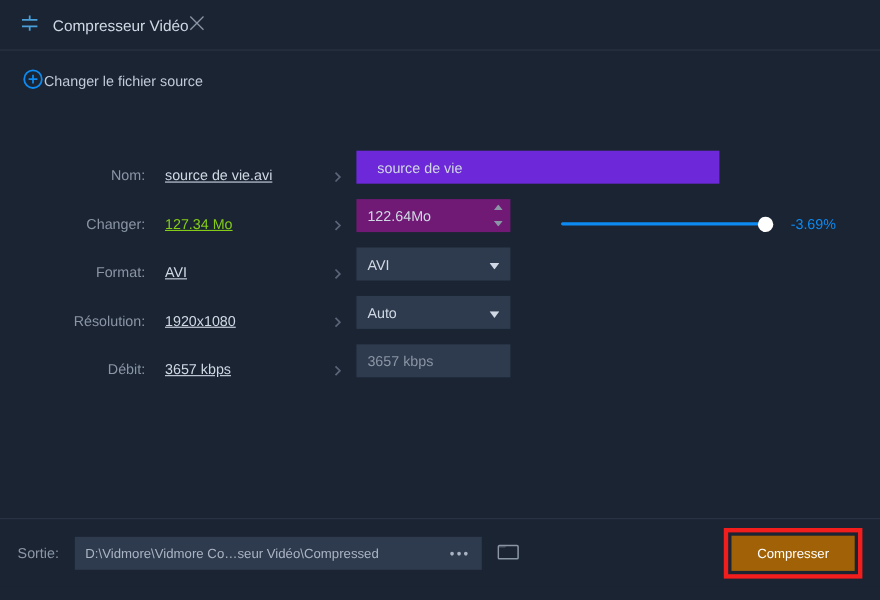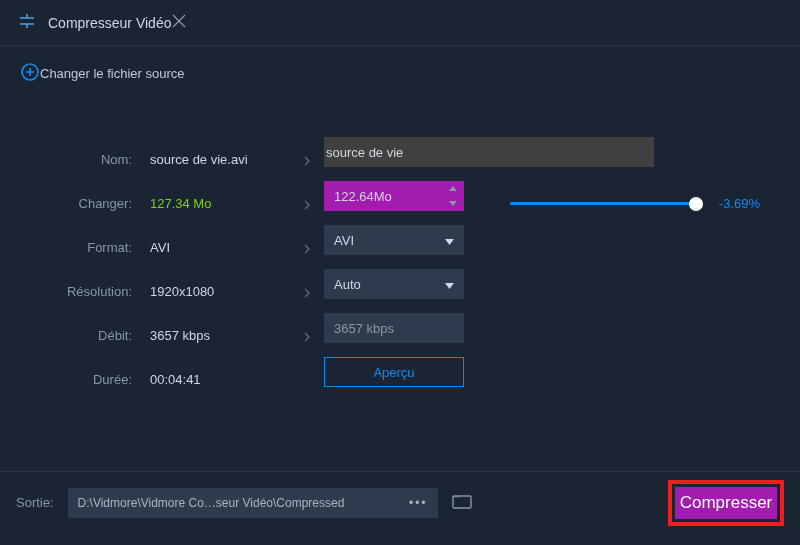--- a/index.html
+++ b/index.html
@@ -8,43 +8,43 @@
   .title-left { display: flex; align-items: center; gap: 12px; }
   .app-icon { color: #4a9fd8; }
   .title-text { color: #d0d8e4; font-size: 14px; }
   .close-btn { color: #8a95a5; cursor: pointer; }
   .source-row { display: flex; align-items: center; padding: 16px 20px 8px 20px; }
   .plus-circle { color: #0d8bf2; }
   .source-text { color: #c0cad8; font-size: 13px; }
   .main { padding: 30px 40px 10px 40px; }
   .row { display: flex; align-items: flex-end; min-height: 44px; gap: 0; }
   .label { width: 110px; text-align: right; color: #8a95a5; font-size: 13px; padding-right: 18px; }
-  .val { width: 140px; color: #d0d8e4; font-size: 13px; }
+  .val { width: 140px; color: #d0d8e4; font-size: 13px; text-decoration: underline; }
   .val.blue { color: #84cc16; }
   .arrow { width: 34px; color: #5a6578; display:flex; justify-content:center; }
-  .input-name { width: 330px; height: 30px; background: #404040; border: none; color: #d0d8e4; padding: 0 2px; font-size: 13px; outline:none; }
-  .spin-wrap { width: 140px; height: 30px; background: #a21caf; display:flex; align-items:center; }
+  .input-name { width: 330px; height: 30px; background: #6d28d9; border: none; color: #d0d8e4; padding: 0 19px; font-size: 13px; outline:none; }
+  .spin-wrap { width: 140px; height: 30px; background: #701a75; display:flex; align-items:center; }
   .spin-val { flex:1; color:#d0d8e4; padding-left:10px; font-size:13px; }
   .spin-btns { width:22px; height:100%; display:flex; flex-direction:column; }
   .spin-btn { flex:1; display:flex; align-items:center; justify-content:center; color:#8a95a5; cursor:pointer; }
   .slider-wrap { flex:1; display:flex; align-items:center; gap:14px; padding-left:46px; }
   .slider-track { flex:1; height:3px; background:#0d8bf2; position:relative; border-radius:2px; }
   .slider-thumb { position:absolute; right:0; top:50%; transform:translate(50%,-50%); width:14px; height:14px; border-radius:50%; background:#fff; }
   .slider-pct { color:#0d8bf2; font-size:13px; min-width:50px; text-align:right; }
   .select { width: 140px; height: 30px; background:#2e3a4d; display:flex; align-items:center; justify-content:space-between; padding:0 10px; color:#d0d8e4; font-size:13px; cursor:pointer; }
   .read-box { width:140px; height:30px; background:#2e3a4d; display:flex; align-items:center; padding:0 10px; color:#8a95a5; font-size:13px; }
   .preview-btn { width:140px; height:30px; border:1px solid #0d8bf2; color:#0d8bf2; display:flex; align-items:center; justify-content:center; font-size:13px; cursor:pointer; background:transparent; }
   .footer { position:absolute; bottom:12px; left:0; right:0; height:62px; border-top:1px solid #2a3545; display:flex; align-items:center; padding:0 16px; gap:14px; background:#1a2433; }
   .out-label { color:#8a95a5; font-size:13px; }
   .out-path { flex:0 0 370px; height:30px; background:#2e3a4d; display:flex; align-items:center; padding:0 10px; color:#aab4c3; font-size:12px; justify-content:space-between; }
   .dots { color:#aab4c3; letter-spacing:2px; padding-left:6px; }
   .folder-icon { color:#8a95a5; cursor:pointer; }
   .spacer { flex:1; }
   .red-box { border:4px solid #f21d1d; padding:3px; }
-  .compress-btn { width:102px; height:32px; background:#a21caf; color:#fff; display:flex; align-items:center; justify-content:center; font-size:17px; cursor:pointer; border:none; }
+  .compress-btn { width:112px; height:32px; background:#a16207; color:#fff; display:flex; align-items:center; justify-content:center; font-size:12px; cursor:pointer; border:none; }
 </style>
 </head>
 <body>
 
 <div class="titlebar">
   <div class="title-left">
     <span class="app-icon">
       <svg width="18" height="18" viewBox="0 0 18 18" fill="none" stroke="currentColor" stroke-width="1.6">
           <line x1="2" y1="6" x2="16" y2="6"></line>
           <line x1="2" y1="12" x2="16" y2="12"></line>
@@ -154,26 +154,20 @@
     <div class="label">Débit:</div>
     <div class="val">3657 kbps</div>
     <div class="arrow">
         <svg width="8" height="12" viewBox="0 0 8 12" fill="none" stroke="currentColor" stroke-width="1.5">
           <polyline points="2,2 6,6 2,10"></polyline>
         </svg>
       </div>
     <div class="read-box">3657 kbps</div>
   </div>
 
-  <div class="row">
-    <div class="label">Durée:</div>
-    <div class="val">00:04:41</div>
-    <div class="arrow"></div>
-    <button class="preview-btn">Aperçu</button>
-  </div>
 </div>
 
 <div class="footer">
   <span class="out-label">Sortie:</span>
   <div class="out-path">
     <span style="overflow:hidden; white-space:nowrap;">D:\Vidmore\Vidmore Co…seur Vidéo\Compressed</span>
     <span class="dots">•••</span>
   </div>
   <span class="folder-icon">
     <svg width="20" height="16" viewBox="0 0 20 16" fill="none" stroke="currentColor" stroke-width="1.4">

